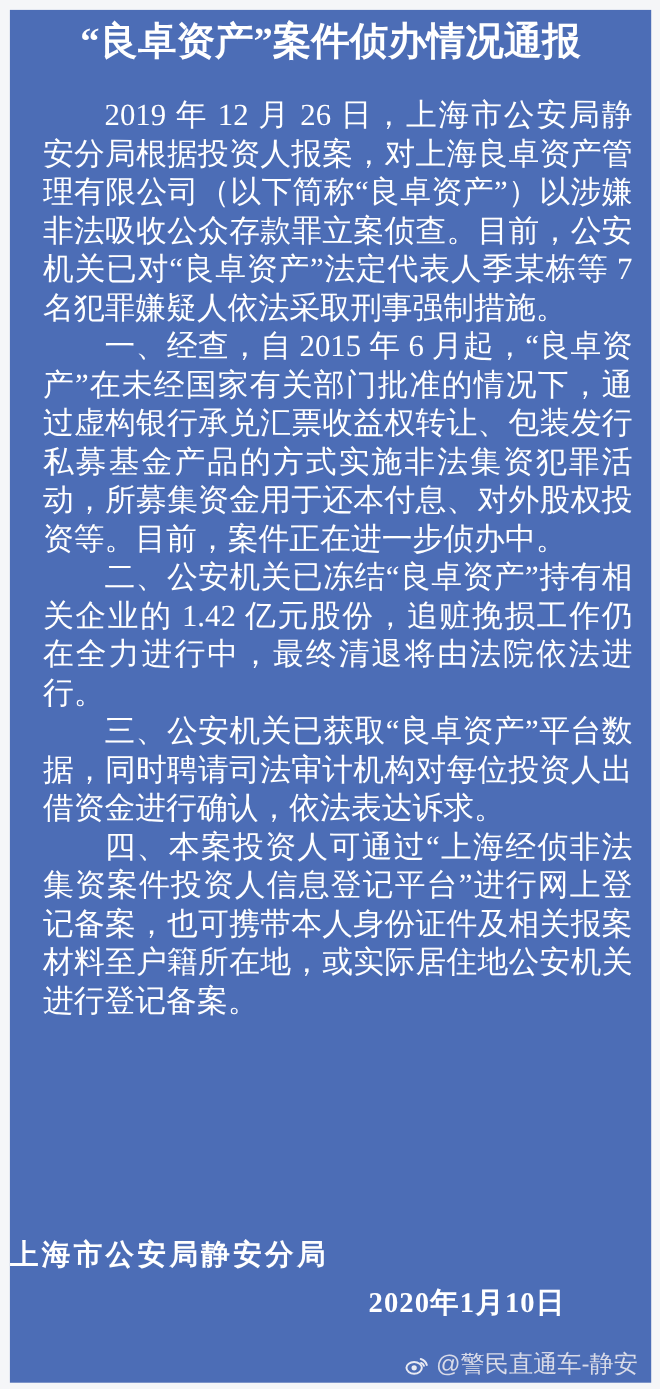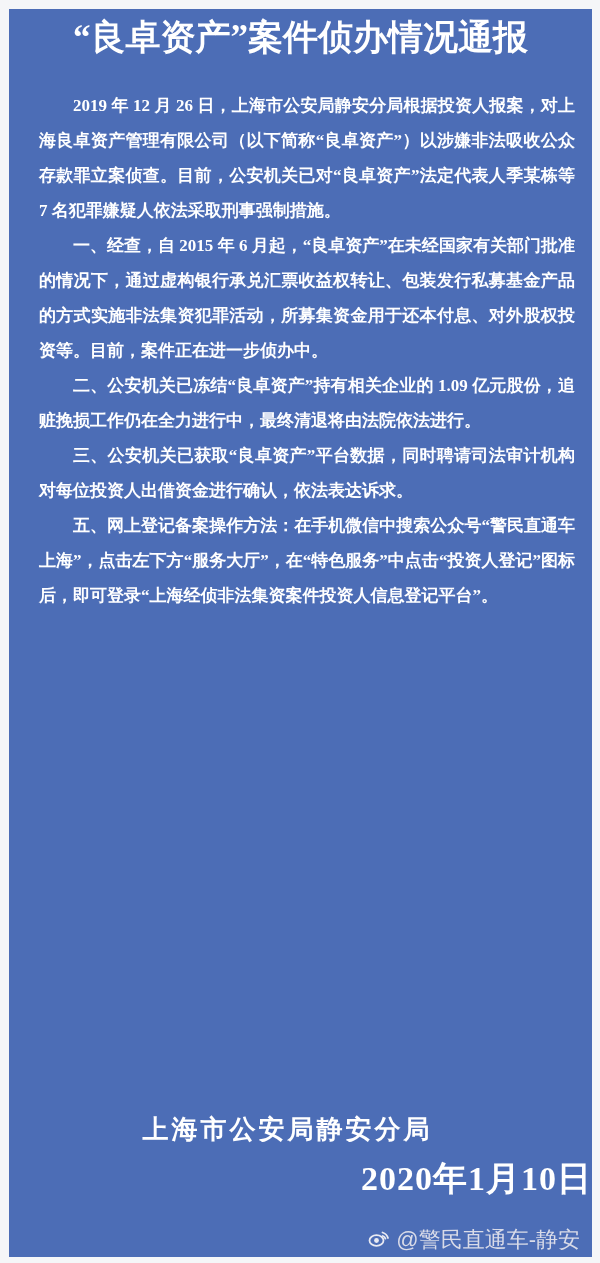--- a/index.html
+++ b/index.html
@@ -30,58 +30,59 @@
     padding-top: 5px;
     text-align: center;
     font-size: 35px;
     font-weight: 700;
     letter-spacing: 0px;
     color: #ffffff;
     font-family: "Liberation Serif", "DejaVu Serif", serif;
   }
   .body-text {
     padding: 27px 17px 0 30px;
-    font-size: 17px;
+    font-size: 28px;
     line-height: 35px;
-    font-weight: 700;
+    font-weight: 400;
     text-align: justify;
     text-justify: inter-ideograph;
   }
   .body-text p {
     margin: 0;
     text-indent: 2em;
     word-break: break-all;
   }
   .signature-block {
     position: absolute;
     right: 0;
     bottom: 55px;
     left: 0;
   }
   .signature-line {
-    text-align: center;
+    text-align: left;
     padding-right: 26px;
     font-size: 26px;
     font-weight: 700;
     letter-spacing: 3px;
   }
   .date-line {
     margin-top: 9px;
     text-align: right;
-    font-size: 34px;
+    padding-right: 78px;
+    font-size: 26px;
     font-weight: 700;
     letter-spacing: 1px;
     margin-left: 48px;
   }
   .watermark {
     position: absolute;
     right: 12px;
     bottom: 2px;
     display: flex;
-    align-items: flex-start;
+    align-items: center;
     gap: 5px;
     color: #d9dbe8;
     font-size: 22px;
     font-weight: 400;
     font-family: "Liberation Sans", "DejaVu Sans", sans-serif;
   }
   .weibo-icon {
     width: 24px;
     height: 24px;
     display: inline-block;
@@ -91,23 +92,23 @@
 <body>
 
 <div class="frame">
   <div class="panel">
 
     <h1 class="notice-title">“良卓资产”案件侦办情况通报</h1>
 
     <div class="body-text">
       <p>2019 年 12 月 26 日，上海市公安局静安分局根据投资人报案，对上海良卓资产管理有限公司（以下简称“良卓资产”）以涉嫌非法吸收公众存款罪立案侦查。目前，公安机关已对“良卓资产”法定代表人季某栋等 7 名犯罪嫌疑人依法采取刑事强制措施。</p>
       <p>一、经查，自 2015 年 6 月起，“良卓资产”在未经国家有关部门批准的情况下，通过虚构银行承兑汇票收益权转让、包装发行私募基金产品的方式实施非法集资犯罪活动，所募集资金用于还本付息、对外股权投资等。目前，案件正在进一步侦办中。</p>
-      <p>二、公安机关已冻结“良卓资产”持有相关企业的 1.09 亿元股份，追赃挽损工作仍在全力进行中，最终清退将由法院依法进行。</p>
+      <p>二、公安机关已冻结“良卓资产”持有相关企业的 1.42 亿元股份，追赃挽损工作仍在全力进行中，最终清退将由法院依法进行。</p>
       <p>三、公安机关已获取“良卓资产”平台数据，同时聘请司法审计机构对每位投资人出借资金进行确认，依法表达诉求。</p>
-      <p>五、网上登记备案操作方法：在手机微信中搜索公众号“警民直通车上海”，点击左下方“服务大厅”，在“特色服务”中点击“投资人登记”图标后，即可登录“上海经侦非法集资案件投资人信息登记平台”。</p>
+      <p>四、本案投资人可通过“上海经侦非法集资案件投资人信息登记平台”进行网上登记备案，也可携带本人身份证件及相关报案材料至户籍所在地，或实际居住地公安机关进行登记备案。</p>
     </div>
 
     <div class="signature-block">
       <div class="signature-line">上海市公安局静安分局</div>
       <div class="date-line">2020年1月10日</div>
     </div>
 
     <div class="watermark">
       <span class="weibo-icon">
         <svg viewBox="0 0 24 24" width="24" height="24" aria-hidden="true">

